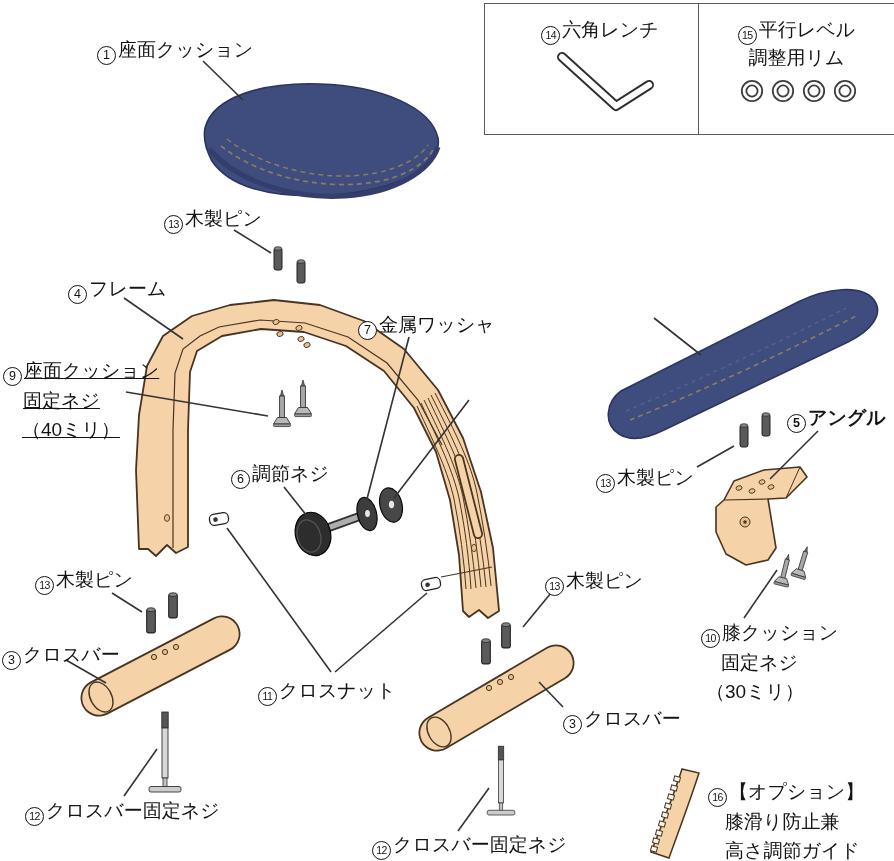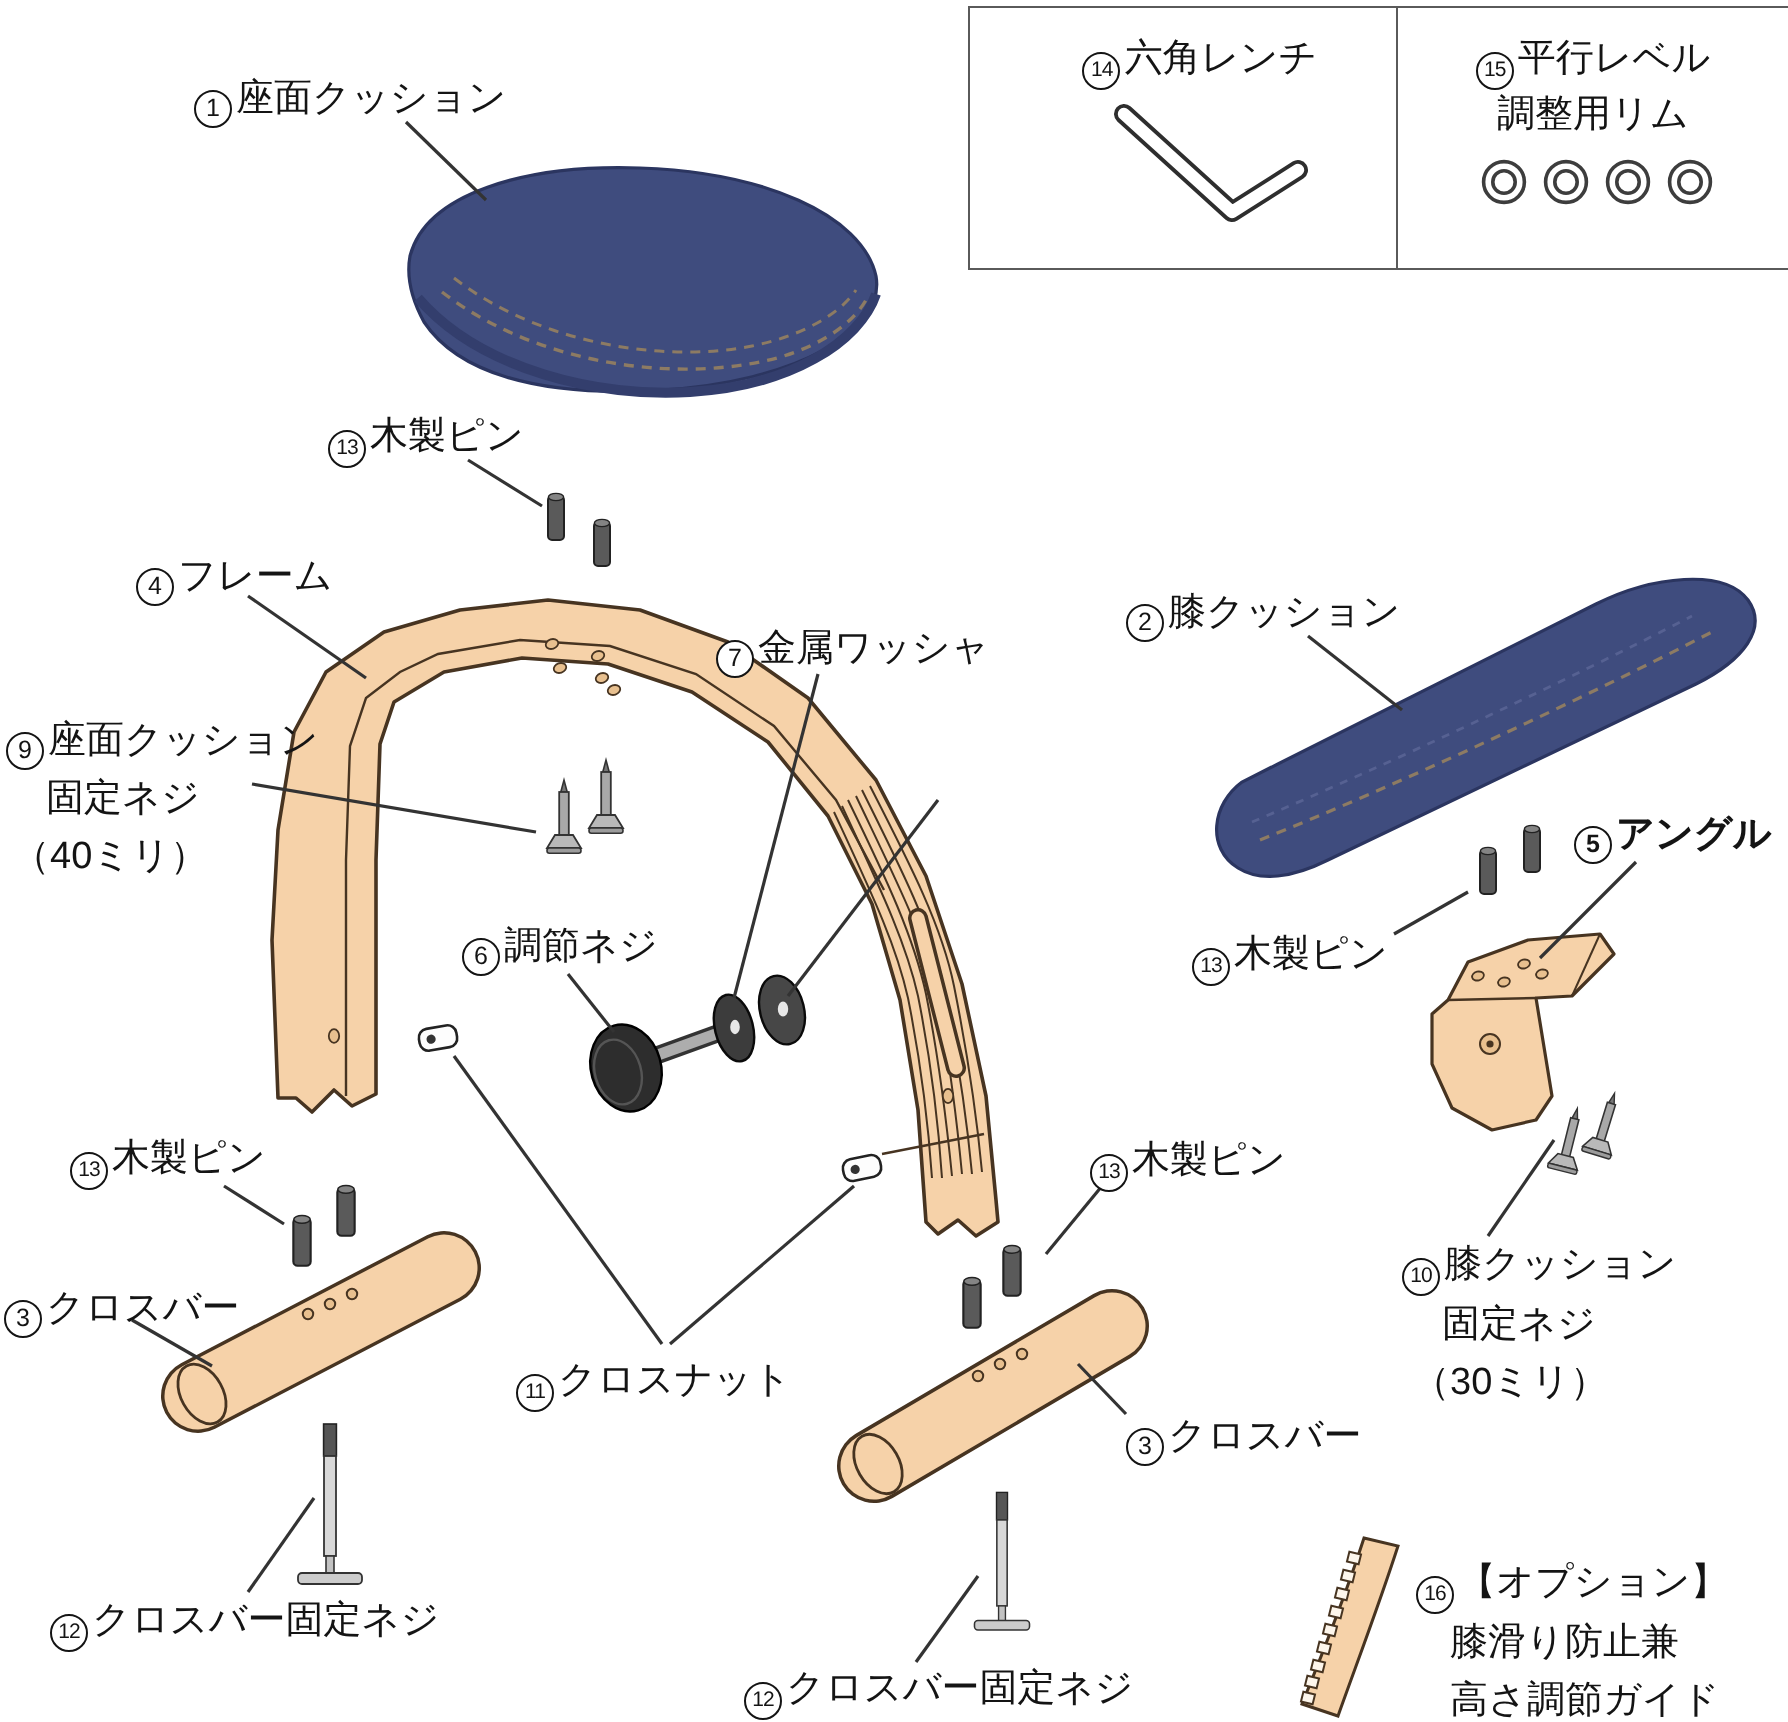--- a/index.html
+++ b/index.html
@@ -237,30 +237,27 @@
   <div id="labels-layer">
       <div class="label" style="left: 97px; top: 35px;">
         <div class="lrow"><span class="cnum">1</span><span>座面クッション</span></div>
       </div>
       <div class="label" style="left: 164px; top: 204px;">
         <div class="lrow"><span class="cnum two">13</span><span>木製ピン</span></div>
       </div>
       <div class="label" style="left: 68px; top: 274px;">
         <div class="lrow"><span class="cnum">4</span><span>フレーム</span></div>
       </div>
-      <div class="label" style="left: 563px; top: 292px;">
-        <div class="lrow"><span class="cnum">2</span><span>膝クッション</span></div>
-      </div>
       <div class="label" style="left: 358px; top: 310px;">
         <div class="lrow"><span class="cnum">7</span><span>金属ワッシャ</span></div>
       </div>
-      <div class="label" style="left: 3px; top: 356px;">
+      <div class="label" style="left: 3px; top: 356px; text-decoration: underline;">
         <div class="lrow"><span class="cnum">9</span><span>座面クッション</span></div>
         <div class="lrow" style="padding-left: 20px;"><span>固定ネジ</span></div>
-        <div class="lrow" style="padding-left: 3px;"><span>（40ミリ）</span></div>
+        <div class="lrow" style="padding-left: 3px; margin-left: 16px;"><span>（40ミリ）</span></div>
       </div>
       <div class="label" style="left: 787px; top: 403px; font-weight: bold;">
         <div class="lrow"><span class="cnum">5</span><span>アングル</span></div>
       </div>
       <div class="label" style="left: 231px; top: 459px;">
         <div class="lrow"><span class="cnum">6</span><span>調節ネジ</span></div>
       </div>
       <div class="label" style="left: 596px; top: 463px;">
         <div class="lrow"><span class="cnum two">13</span><span>木製ピン</span></div>
       </div>

